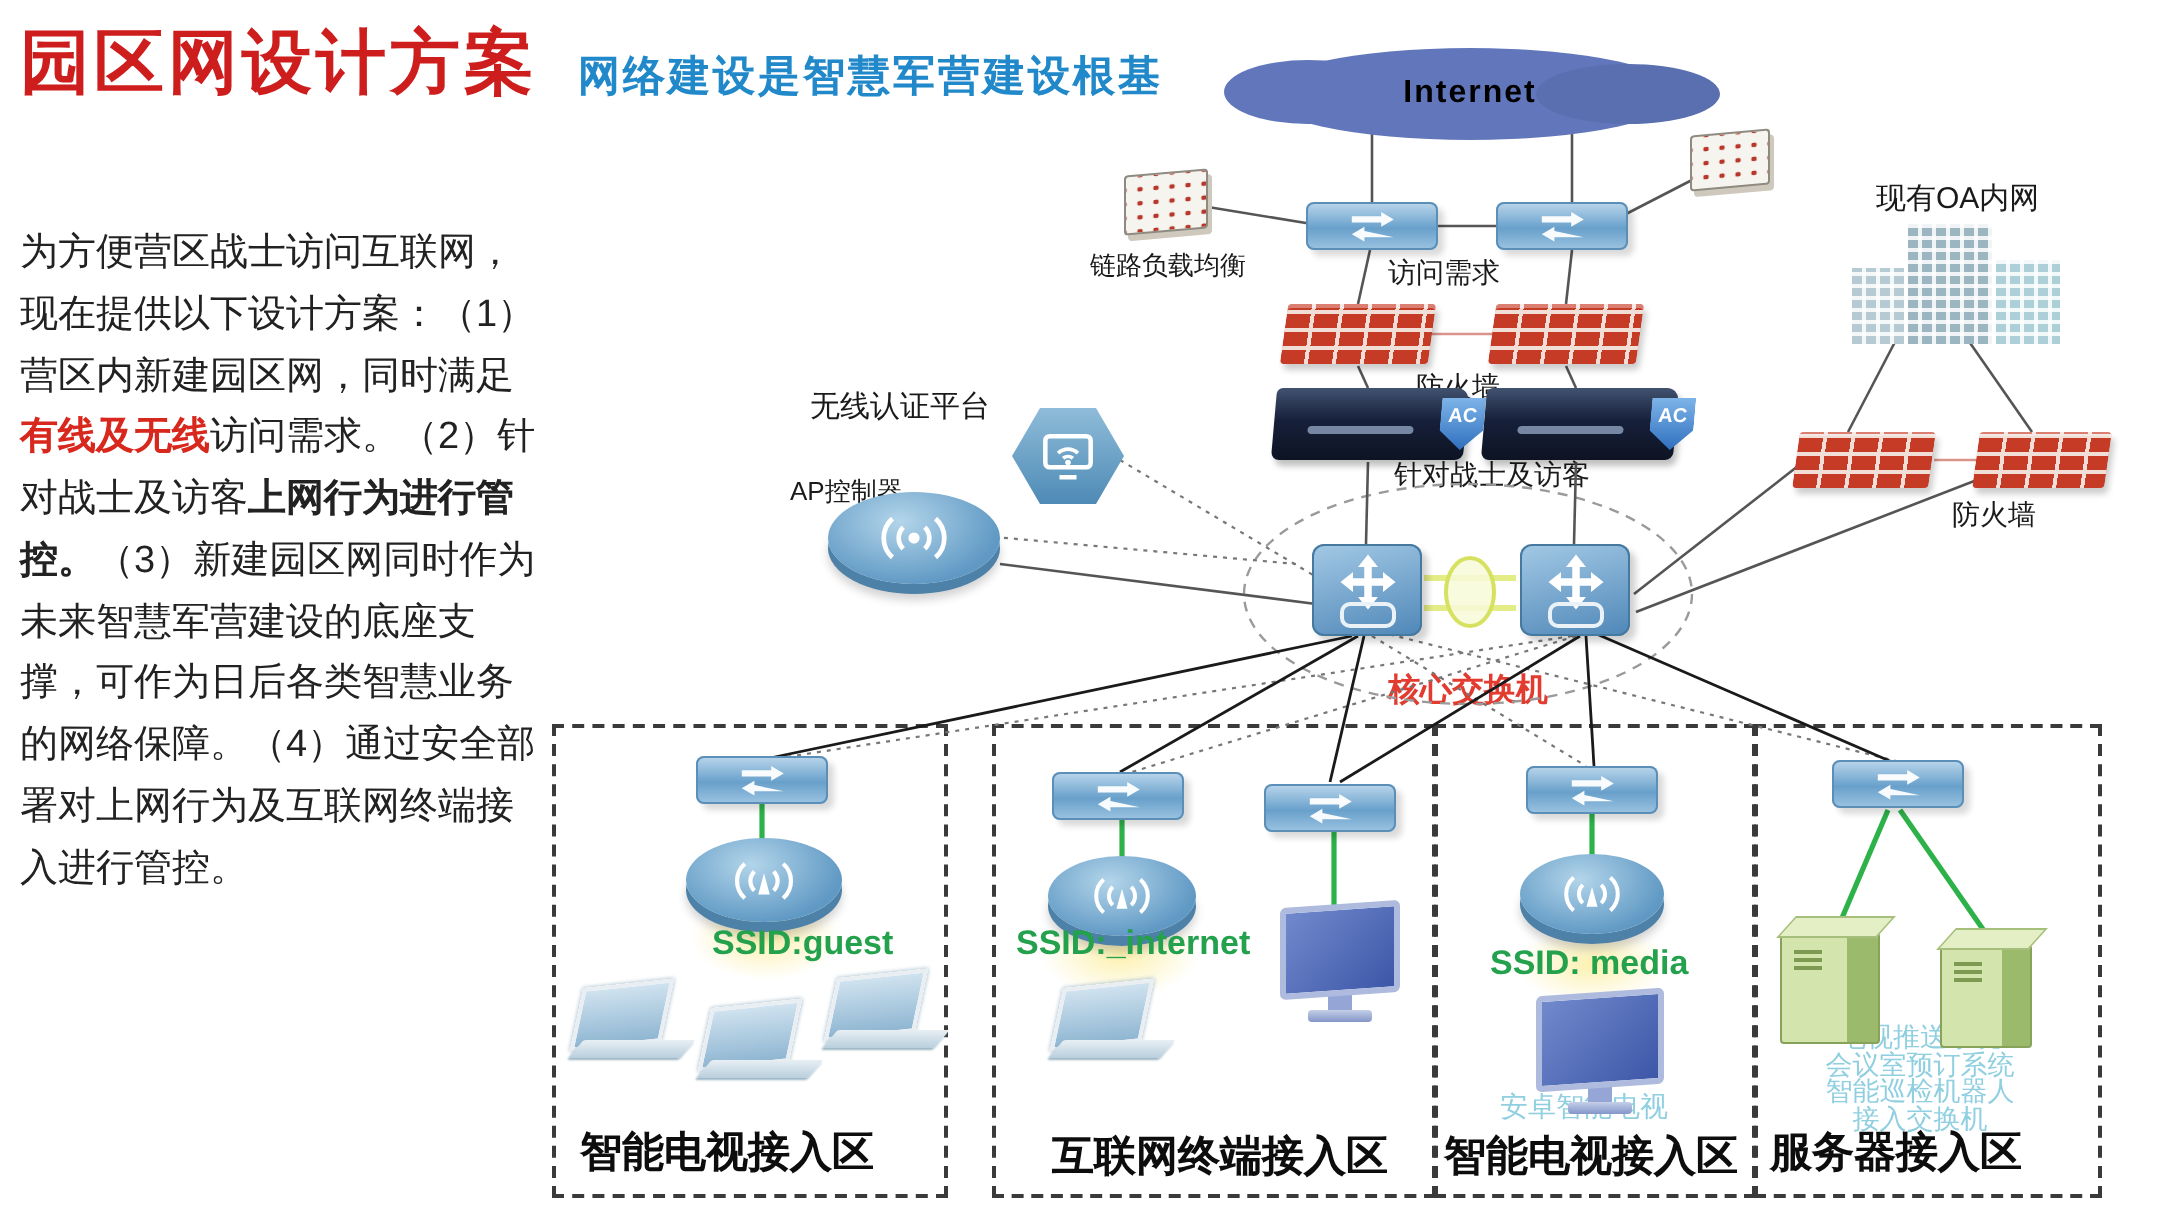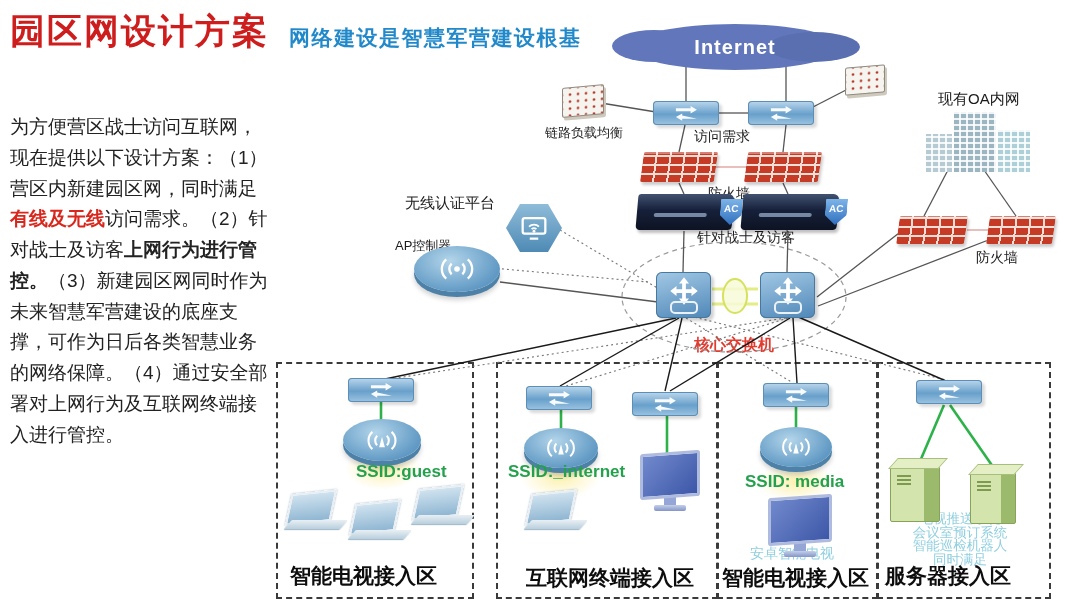--- a/index.html
+++ b/index.html
@@ -21,21 +21,21 @@
   .redlabel{font-size:16px;font-weight:bold;color:#e23b30;white-space:nowrap;}
   
   .zone{border:2px dashed #3a3a3a;background:transparent;}
   
   .cloud{width:210px;height:46px;background:#6277bb;border-radius:50%;
          display:flex;align-items:center;justify-content:center;z-index:3;}
   .cloud::before{content:"";position:absolute;left:-18px;top:6px;width:84px;height:32px;
          background:#6277bb;border-radius:50%;}
   .cloud::after{content:"";position:absolute;right:-20px;top:8px;width:92px;height:30px;
          background:#5a6fb0;border-radius:50%;}
-  .cloud span{position:relative;z-index:2;font-size:20px;font-weight:bold;color:#ffffff;letter-spacing:1px;}
+  .cloud span{position:relative;z-index:2;font-size:16px;font-weight:bold;color:#000000;letter-spacing:1px;}
   .lb{background:#f6f4ef;border:1px solid #8f8a80;border-radius:2px;
       background-image:radial-gradient(#b5382a 1.3px,transparent 1.5px);
       background-size:8px 7px;background-position:3px 3px;
       box-shadow:2px 3px 0 #cfc9bd;transform:skewY(-5deg);z-index:3;}
   .sw{border-radius:4px;background:linear-gradient(180deg,#bcd7ec 0%,#68a0cb 55%,#9dc4e1 100%);
       box-shadow:inset 0 0 0 1px #5b8fb8,3px 3px 3px rgba(0,0,0,.15);
       display:flex;align-items:center;justify-content:center;z-index:3;}
   .sw svg{width:80%;height:70%;}
   .fw{background-color:#c63b26;border-radius:2px;transform:skewX(-8deg);z-index:3;
       background-image:
@@ -350,17 +350,17 @@
         <path d="M10 3 H24 V1 L30 4.5 L24 8 V6 H10 Z" fill="#fff" opacity=".95"></path>
         <path d="M30 13 H16 V15 L10 11.5 L16 8 V10 Z" fill="#fff" opacity=".95"></path>
       </svg>
   </div>
   <div class="abs server" style="left:890px;top:466px;"></div>
   <div class="abs server" style="left:970px;top:472px;width:44px;height:50px;"></div>
   <div class="abs" style="left:876px;top:512px;width:168px;text-align:center;font-size:13.5px;line-height:1.0;">
     <div class="ltblue">电视推送系统</div>
     <div class="ltblue">会议室预订系统</div>
     <div class="ltblue">智能巡检机器人</div>
-    <div class="ltblue">同时满足</div>
+    <div class="ltblue">接入交换机</div>
   </div>
   <div class="abs zlabel" style="left:885px;top:562px;">服务器接入区</div>
 
 </div>
 
 </body></html>

